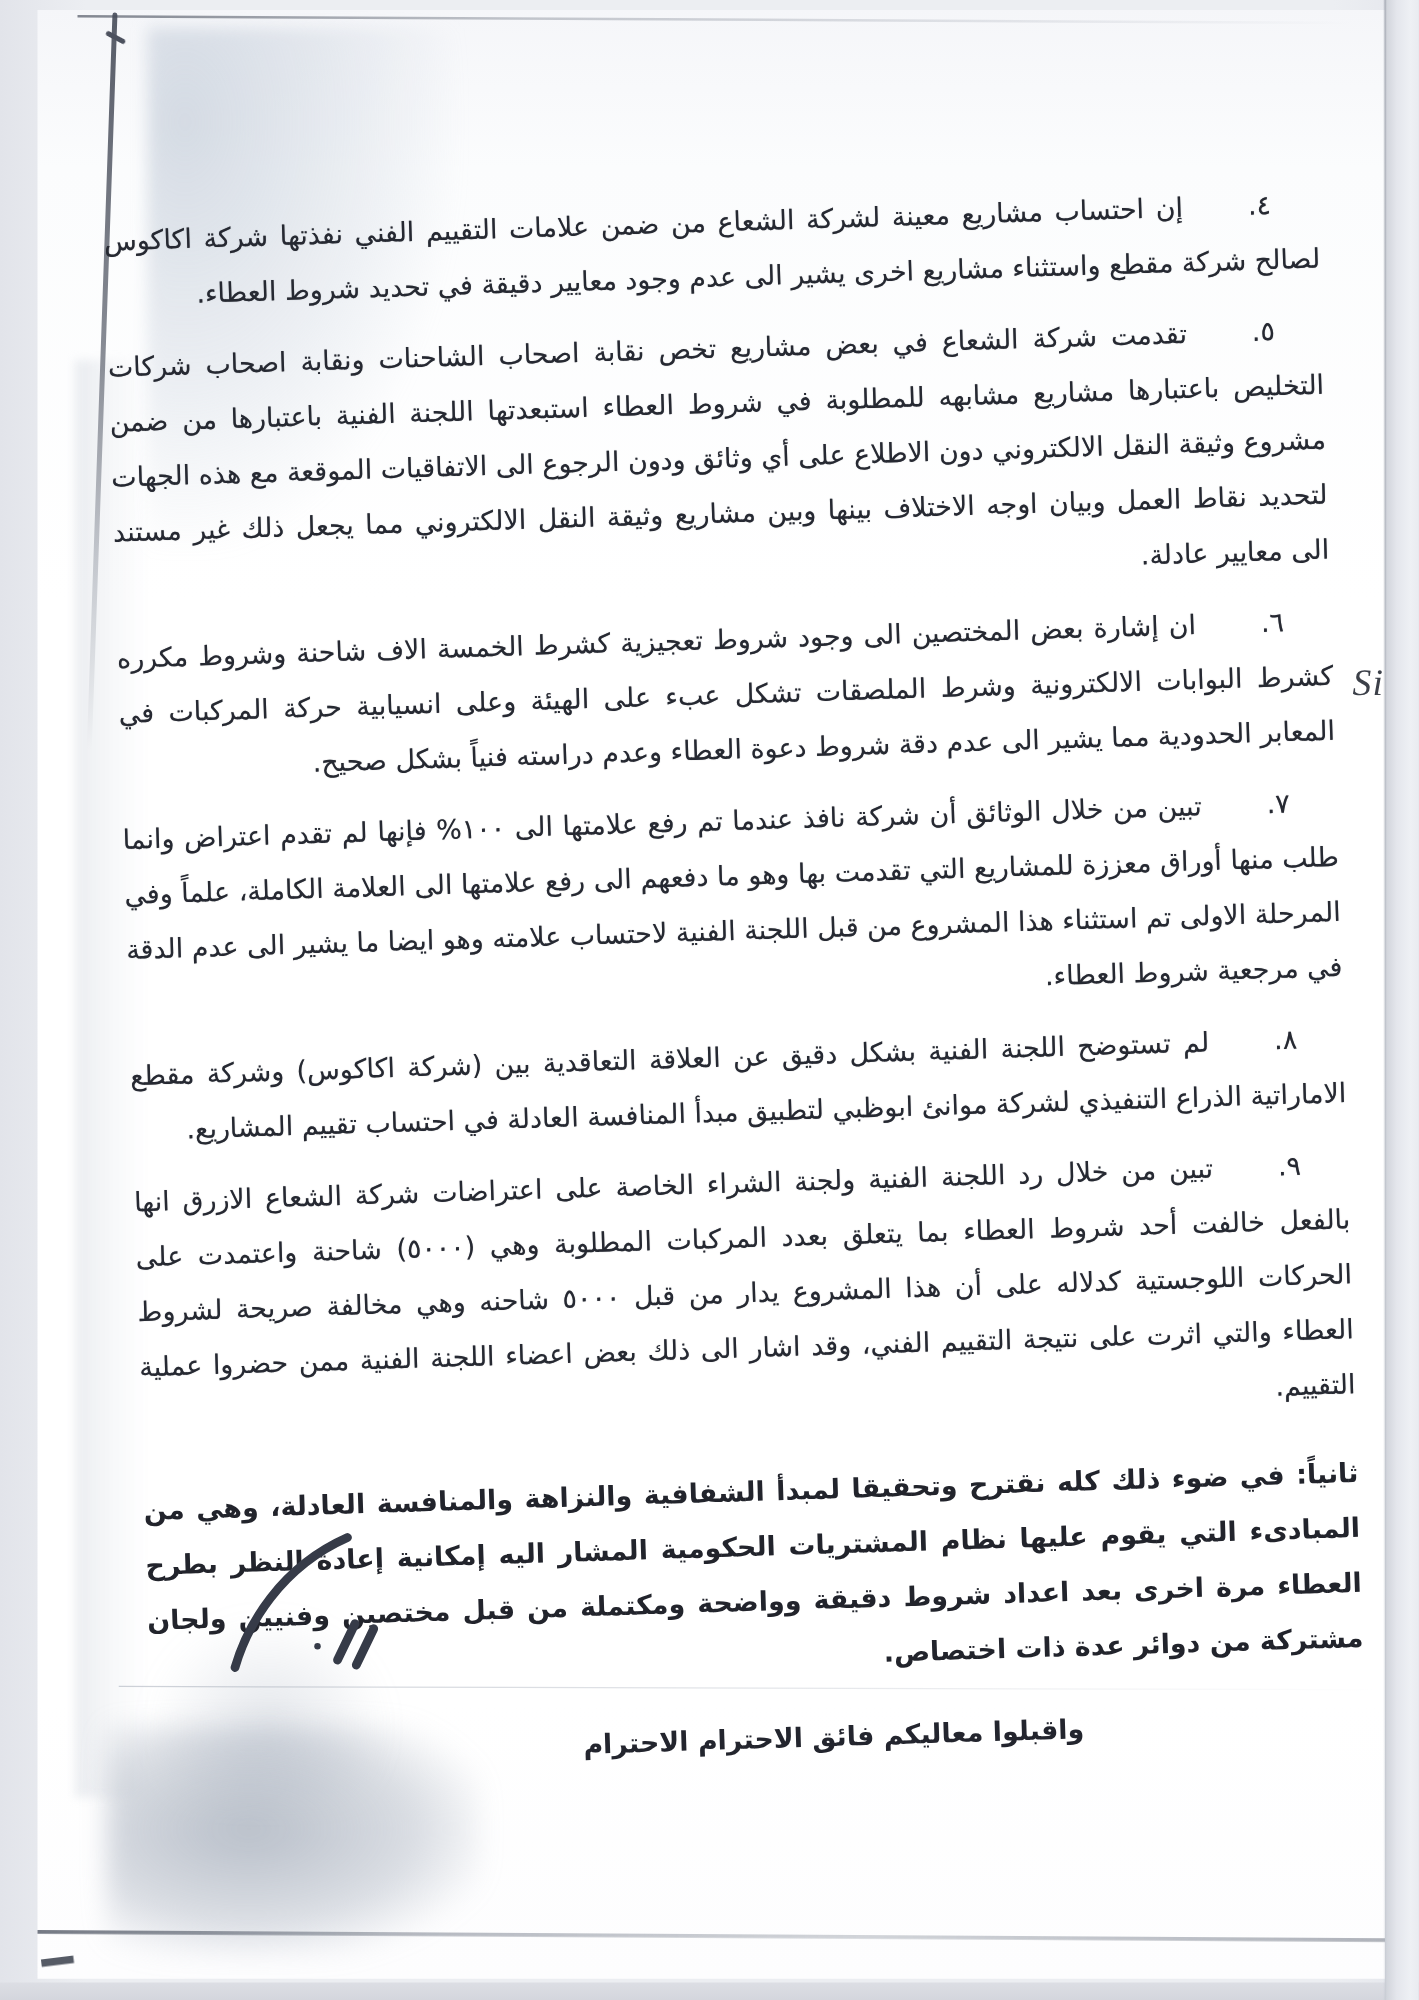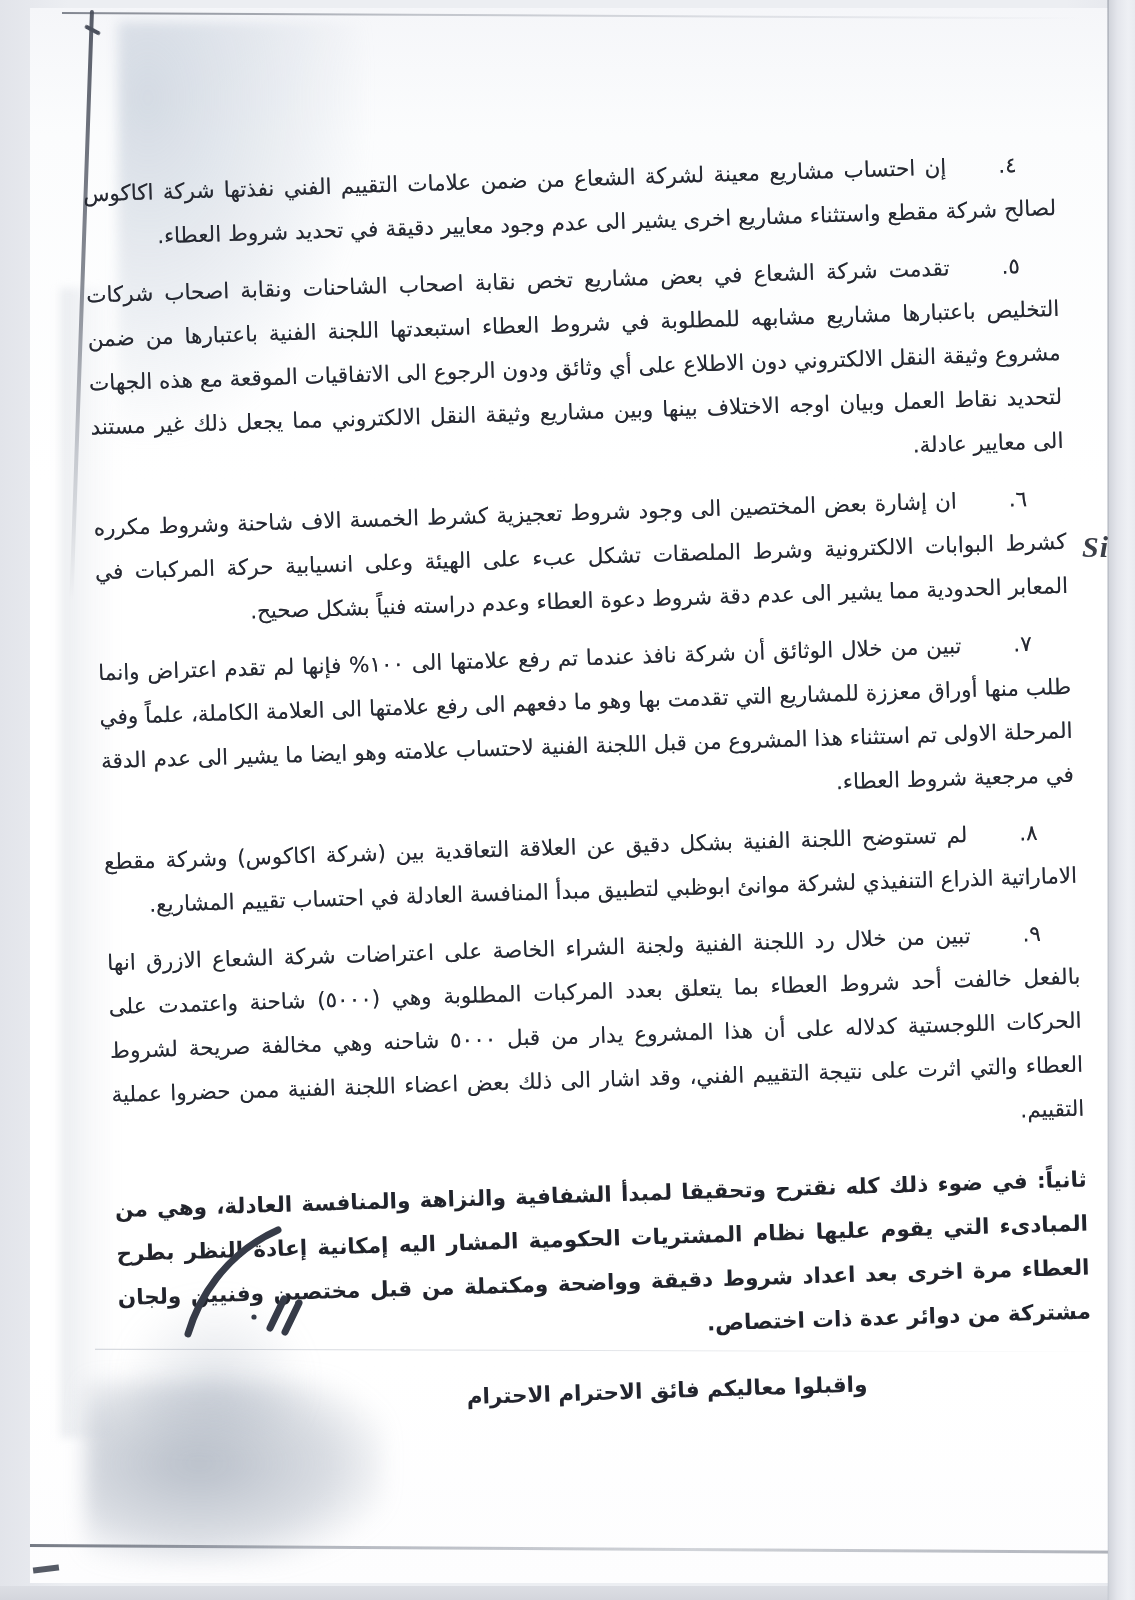--- a/index.html
+++ b/index.html
@@ -45,21 +45,21 @@
   .corner-tick{position:absolute;left:33px;top:1566px;width:26px;height:6px;background:#565b66;transform:rotate(-7deg);filter:blur(.5px);}
   .below-strip{position:absolute;left:0;top:1586px;width:1135px;height:14px;background:linear-gradient(180deg,#dcdee4,#d4d6dd);}
 
   
   .right-strip{position:absolute;right:0;top:0;width:27px;height:1600px;
     background:linear-gradient(90deg,#cfd2d9,#e4e6ec 35%,#eef0f4 75%,#e9ebf0);}
   .right-strip-line{position:absolute;right:26px;top:0;width:2px;height:1600px;background:linear-gradient(180deg,rgba(150,155,166,.5),rgba(170,176,186,.35) 60%,rgba(180,186,196,.2));}
 
   
   .margin-frag{position:absolute;left:1082px;top:530px;
-    font-family:"Liberation Serif", serif;font-style:italic;font-weight:bold;
+    font-family:"Liberation Serif", serif;font-style:italic;font-weight:normal;
     font-size:30px;color:#3c4049;letter-spacing:1px;}
 
   
   .content{
     position:absolute;left:82px;top:142px;width:972px;
     direction:rtl;text-align:justify;
     transform:rotate(-1.8deg);transform-origin:top right;
     color:#262932;font-size:21.5px;line-height:44px;
     text-shadow:0 0 .6px rgba(38,41,50,.55);
   }

